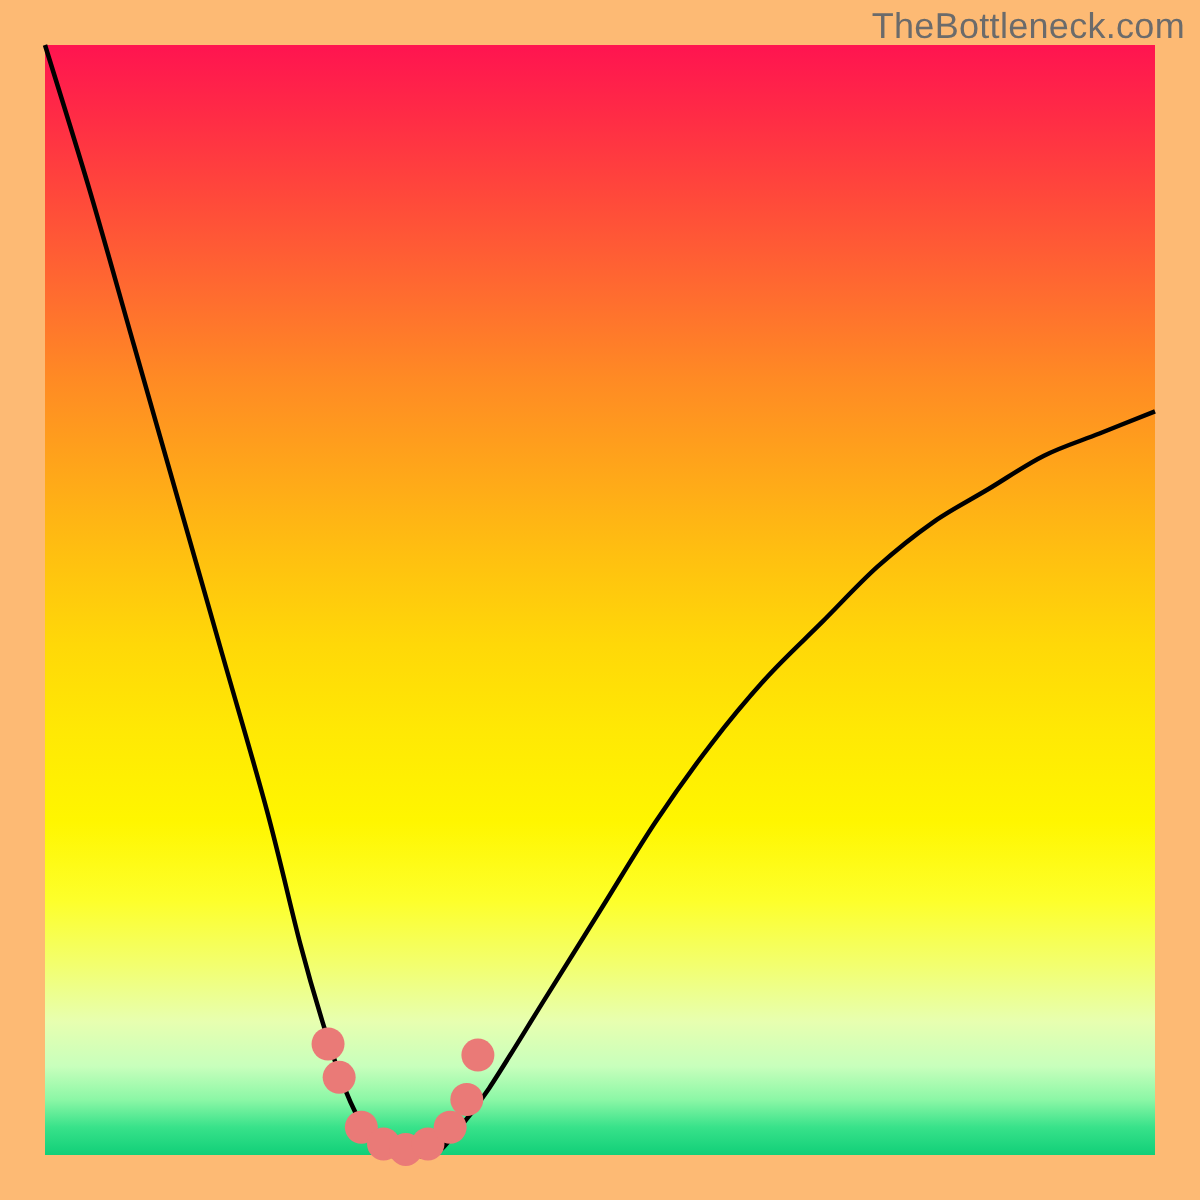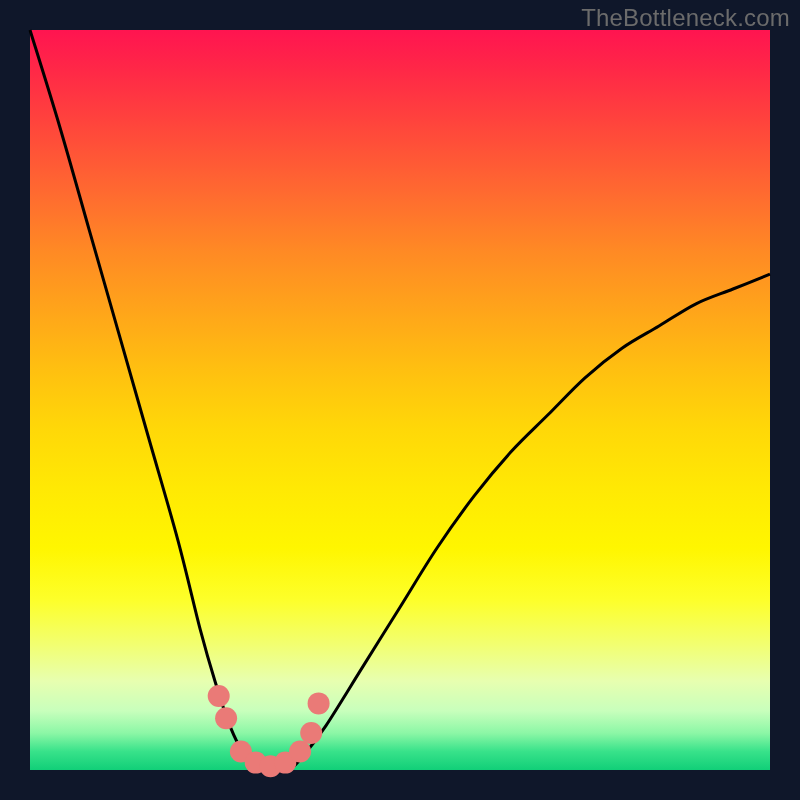--- a/index.html
+++ b/index.html
@@ -8,21 +8,21 @@
     width: 800px;
     height: 800px;
     background: #000;
     overflow: hidden;
     font-family: Arial, Helvetica, sans-serif;
   }
   .stage {
     position: relative;
     width: 800px;
     height: 800px;
-    background: #0f172a;
+    background: #fdba74;
   }
   .watermark {
     position: absolute;
     top: 4px;
     right: 10px;
     color: #6b6b6b;
     font-size: 24px;
     font-weight: 500;
     letter-spacing: 0.2px;
     z-index: 10;

